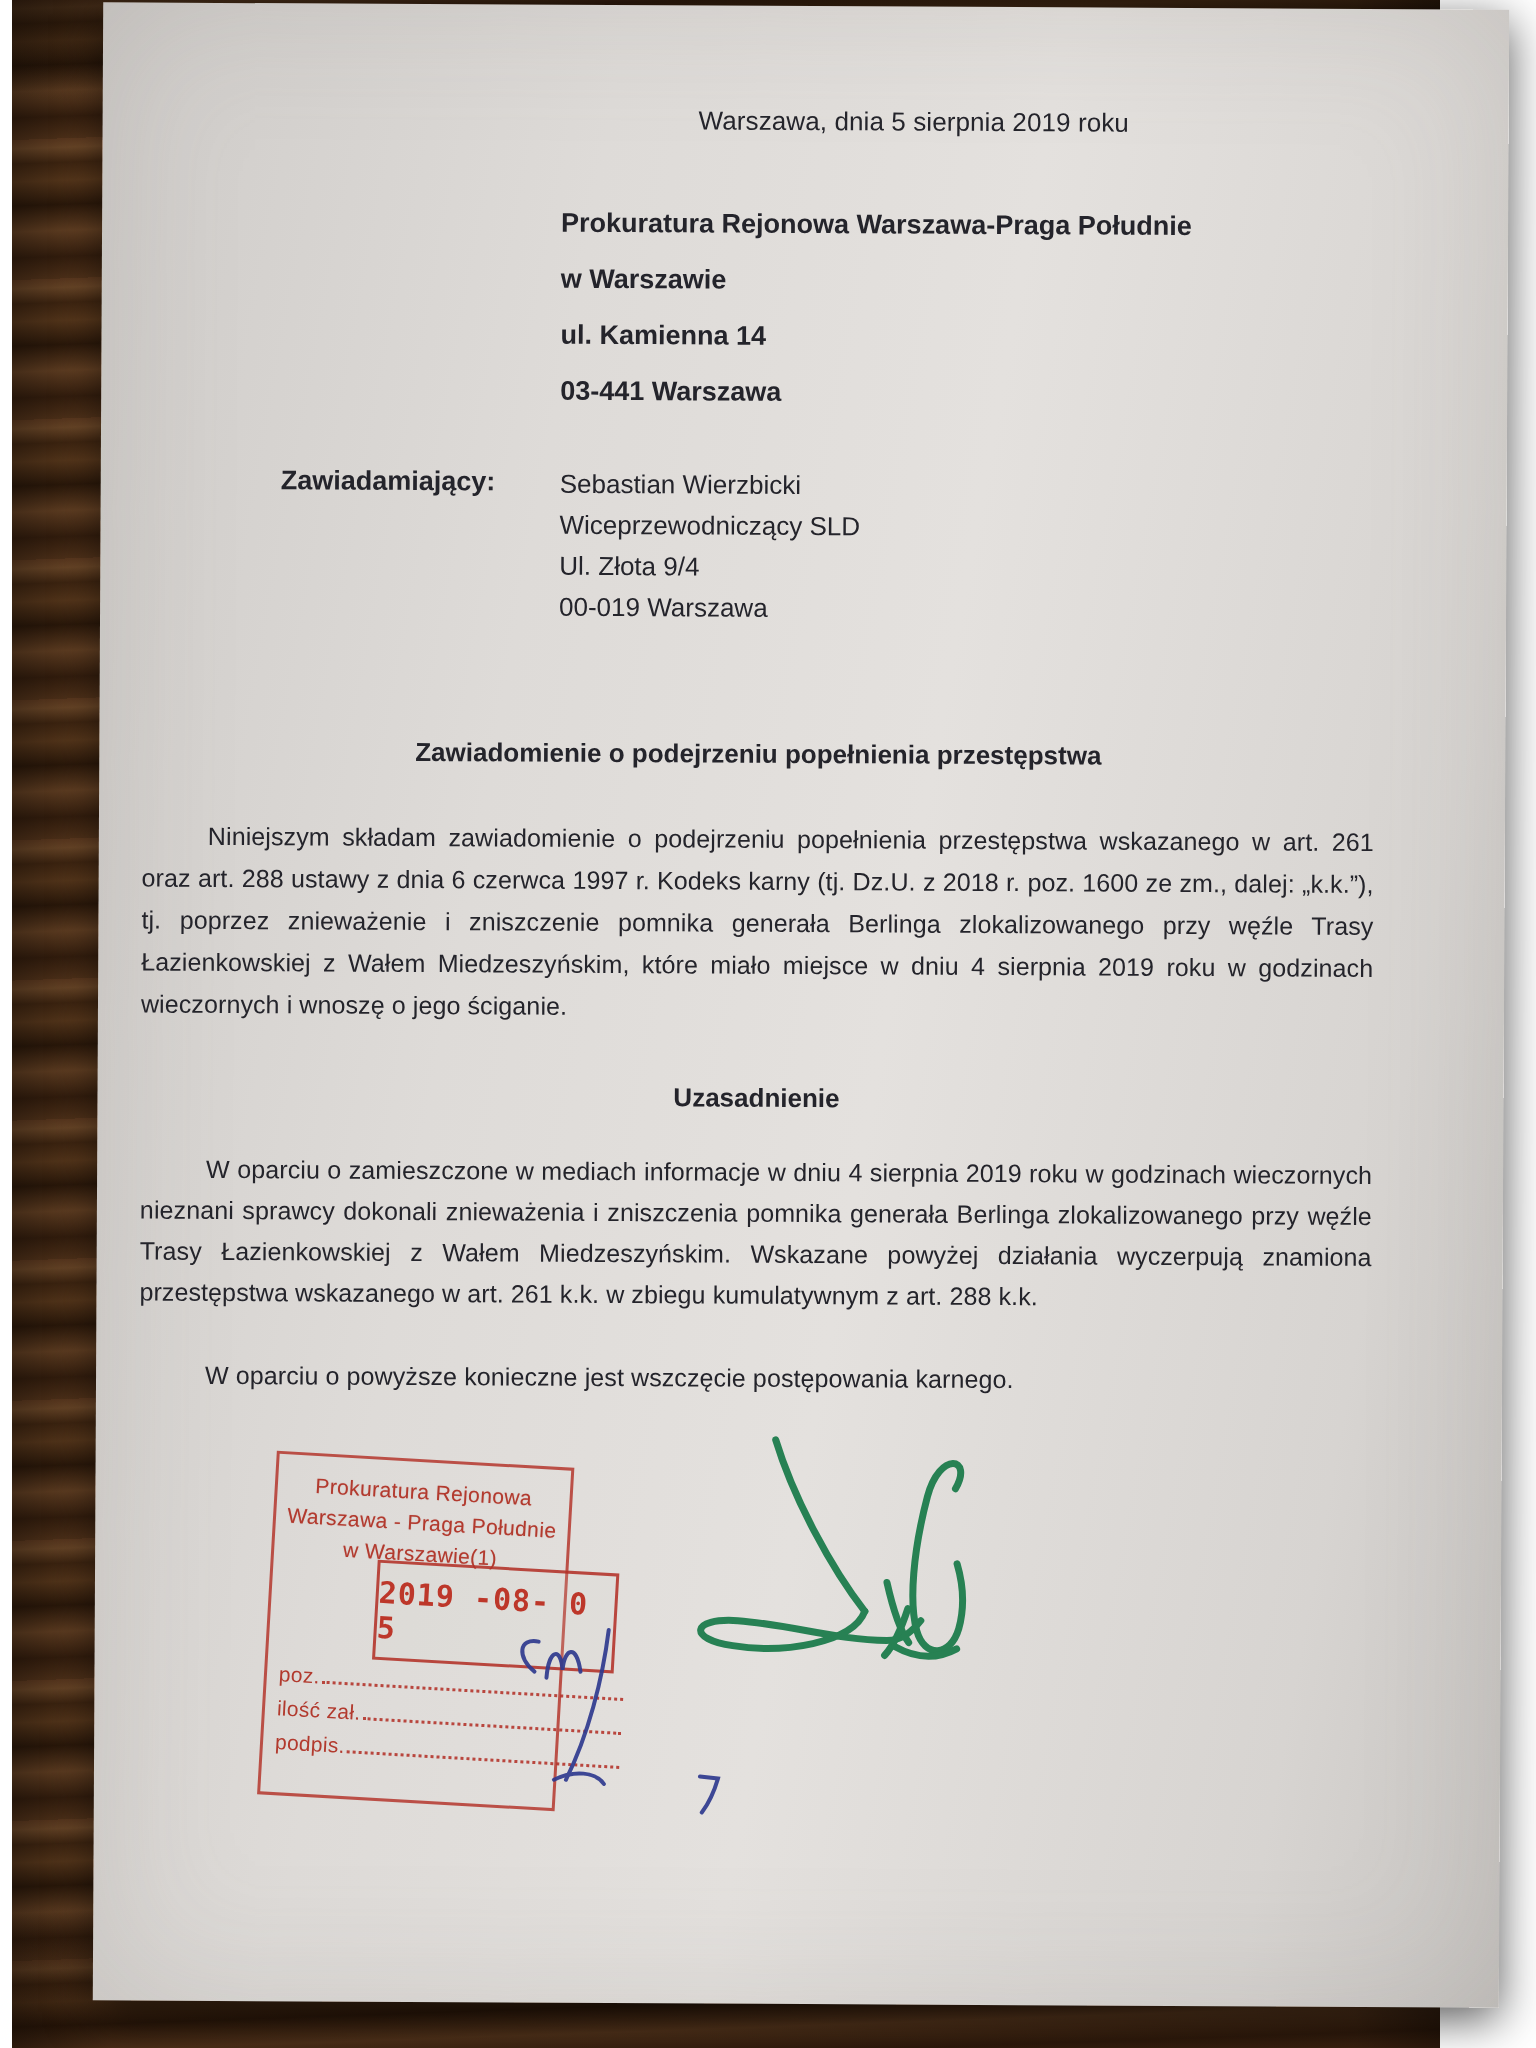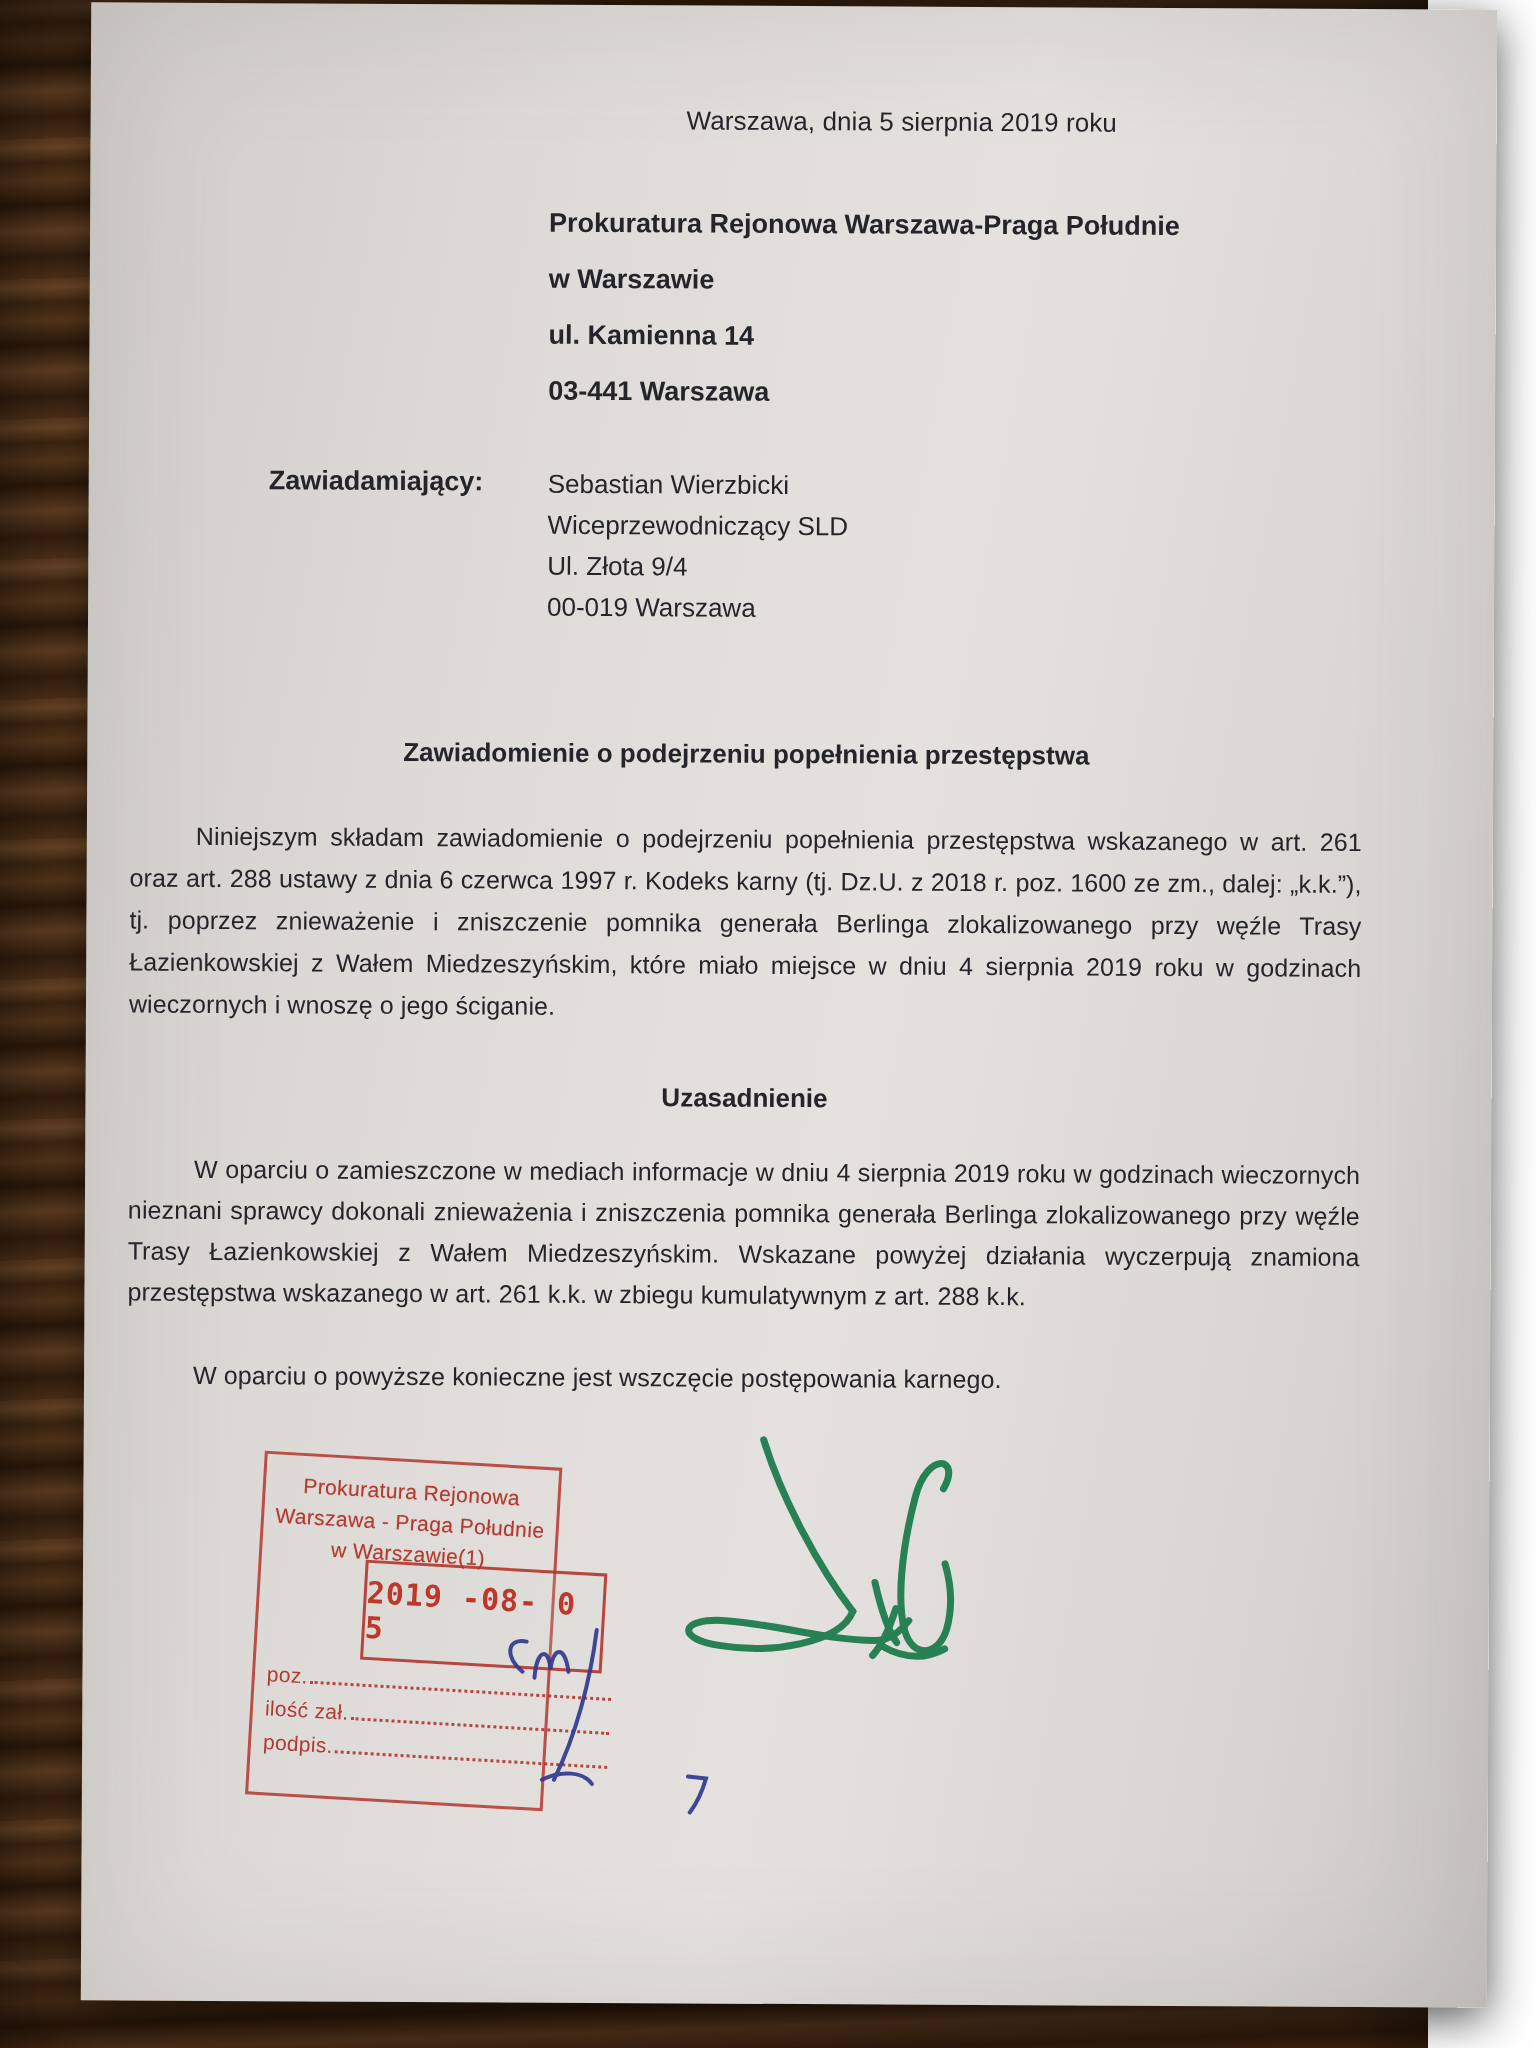--- a/index.html
+++ b/index.html
@@ -4,20 +4,21 @@
 <style>
   html,body{margin:0;padding:0;width:1536px;height:2048px;overflow:hidden;
     font-family:"Liberation Sans",sans-serif;}
   .scene{position:relative;width:1428px;height:2048px;
     background:
       linear-gradient(180deg, rgba(15,8,3,.55), rgba(0,0,0,0) 5%, rgba(0,0,0,0) 93%, rgba(25,12,4,.45)),
       linear-gradient(90deg, rgba(0,0,0,.4), rgba(0,0,0,0) 7%, rgba(0,0,0,0) 94%, rgba(0,0,0,.35)),
       repeating-linear-gradient(178deg,
         #6b4224 0px, #7b522e 9px, #4a2c14 24px, #654020 42px,
         #331d0c 66px, #714928 92px, #3d2310 118px, #5d3a1e 140px);
+    margin-left: 12px;
   }
   .paper{position:absolute;left:86px;top:6px;width:1406px;height:1998px;
     transform:rotate(.3deg);
     background:linear-gradient(100deg,#cfccc9,#dedbd8 30%,#e4e1de 55%,#d7d4d1 85%,#c8c5c2);
     box-shadow:0 12px 46px rgba(0,0,0,.65), inset 0 0 140px rgba(115,110,105,.18);
     color:#24242b;}
   .abs{position:absolute;}
   .date-line{left:596px;top:100px;font-size:26px;letter-spacing:.1px;}
   .recipient{left:459px;top:190px;font-weight:700;font-size:27px;line-height:56px;}
   .notifier-label{left:180px;top:462px;font-weight:700;font-size:27px;}

